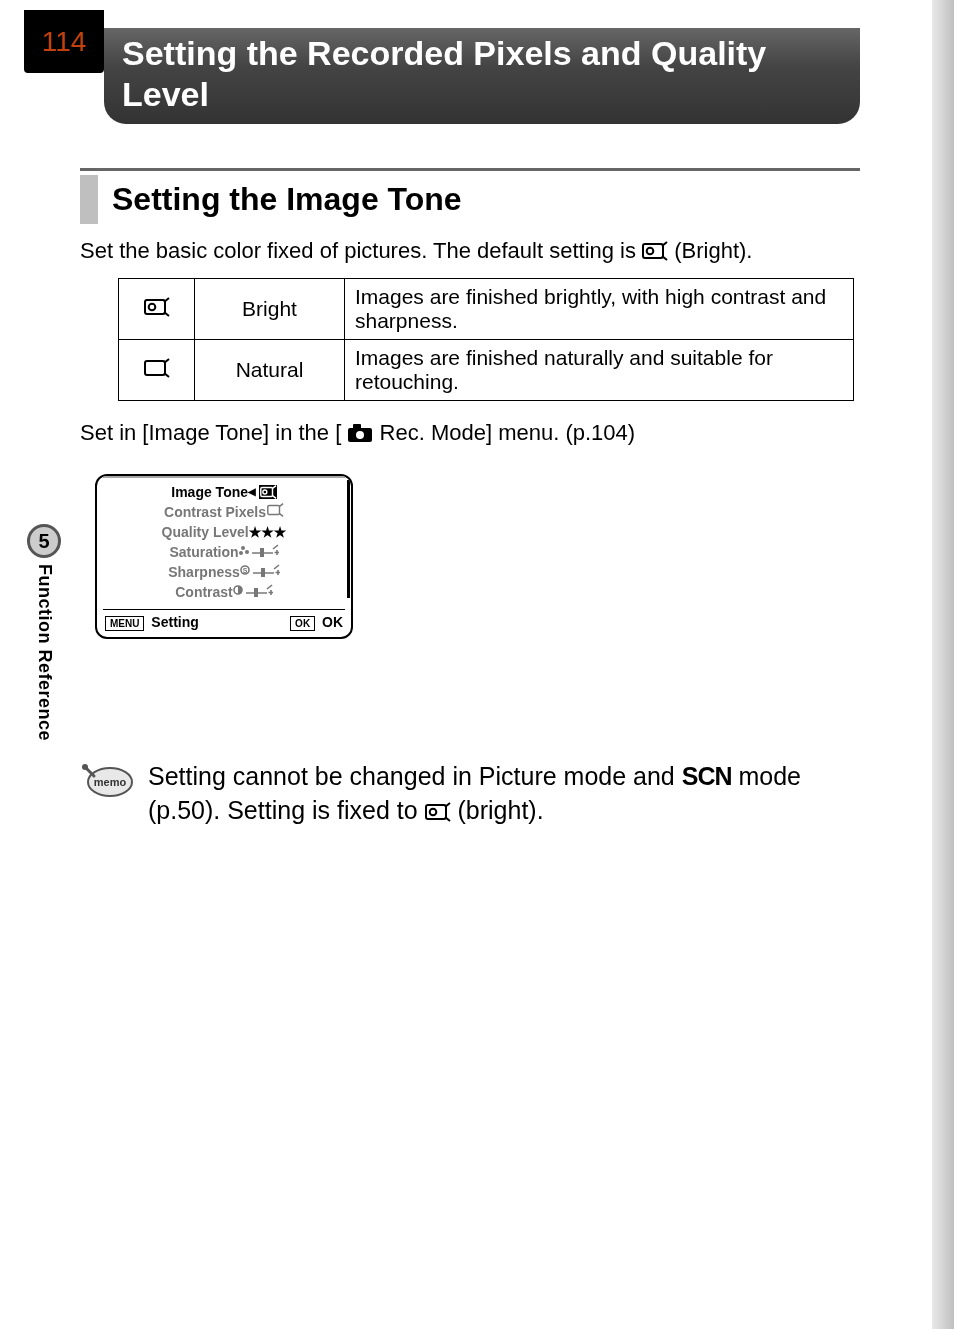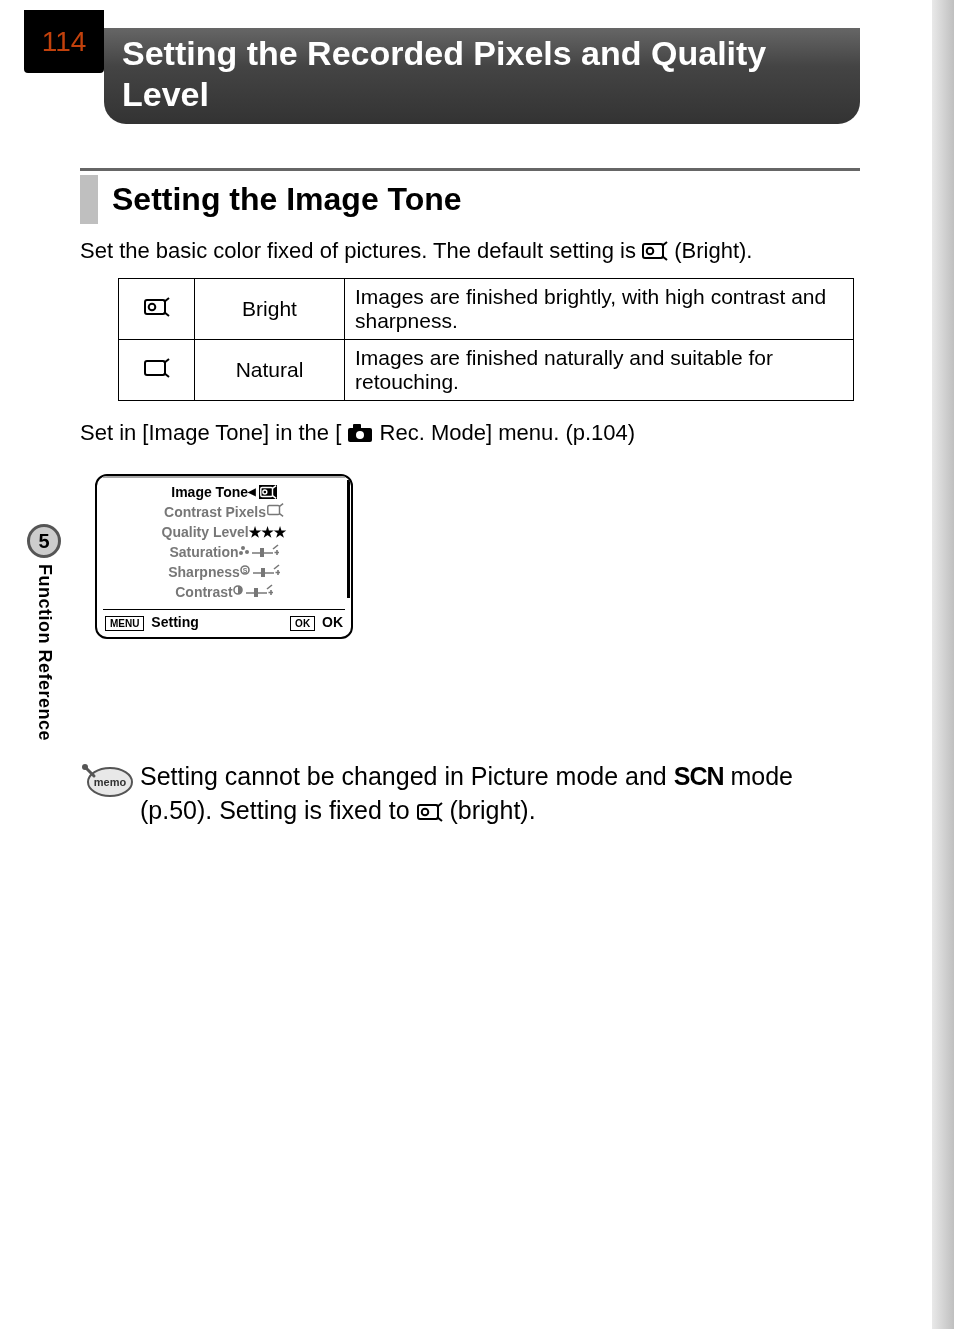--- a/index.html
+++ b/index.html
@@ -56,21 +56,21 @@
   .ms-row.selected { color:#000; }
   .ms-scroll { position:absolute; right:1px; top:2px; width:5px; height:118px;
     background:#000; border-left:2px solid #fff; }
   .ms-sel-box { display:inline-flex; align-items:center; gap:3px; }
   .ms-sel-box .tri { font-size:10px; color:#000; }
   .ms-divider2 { height:1.5px; background:#000; margin:2px 6px 0 6px; }
   .ms-footer { display:flex; justify-content:space-between; padding:4px 8px 6px 8px; font-weight:bold; font-size:14px; }
   .ms-footer .kbox { display:inline-block; border:1.5px solid #000; border-radius:0; padding:0 4px; font-size:10px; margin-right:3px; line-height:13px; }
 
   .memo-block {
-    position:absolute; top:760px; left:80px; width:780px; display:flex; gap:4px;
+    position:absolute; top:760px; left:80px; width:780px; display:flex; gap:12px;
   }
   .memo-icon { width:56px; height:40px; flex:0 0 56px; position:relative; }
   .memo-icon svg { width:56px; height:40px; }
   .memo-text { font-size:25px; line-height:1.35; }
 
   .side-tab {
     position:absolute; top:524px; left:24px; width:40px; height:290px;
   }
   .side-circle {
     width:34px; height:34px; border:3px solid #555; border-radius:50%;

